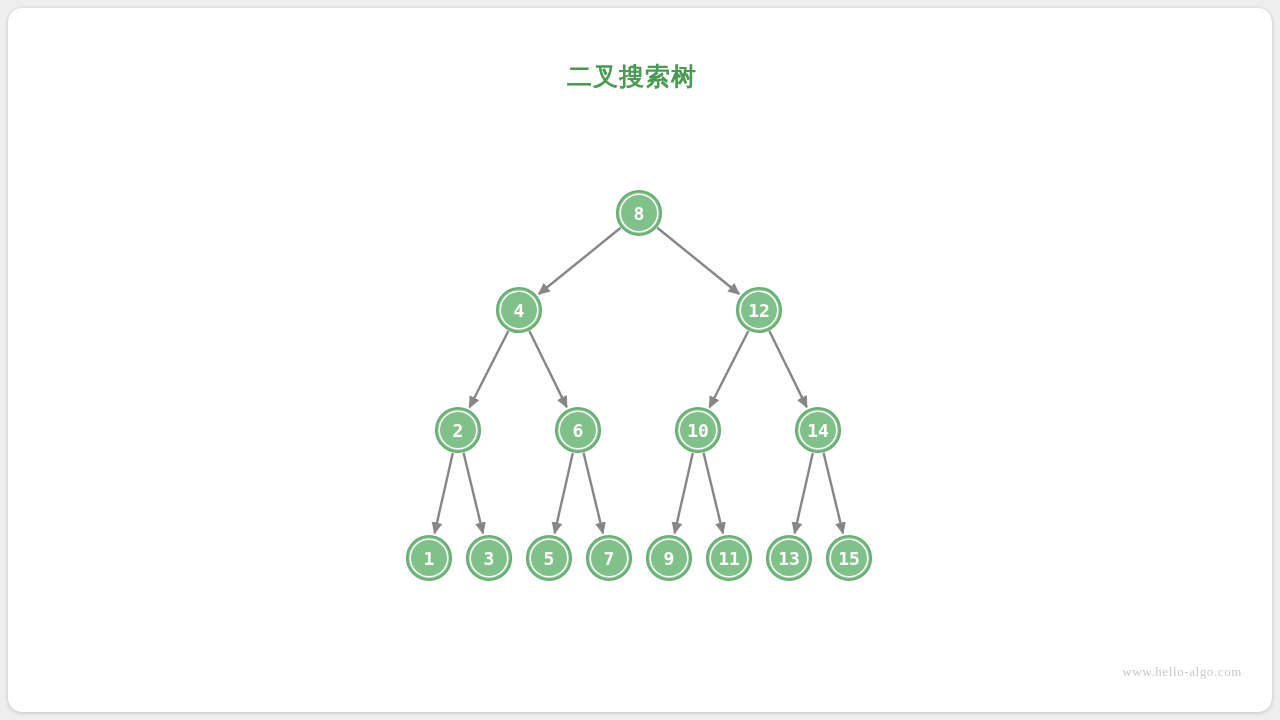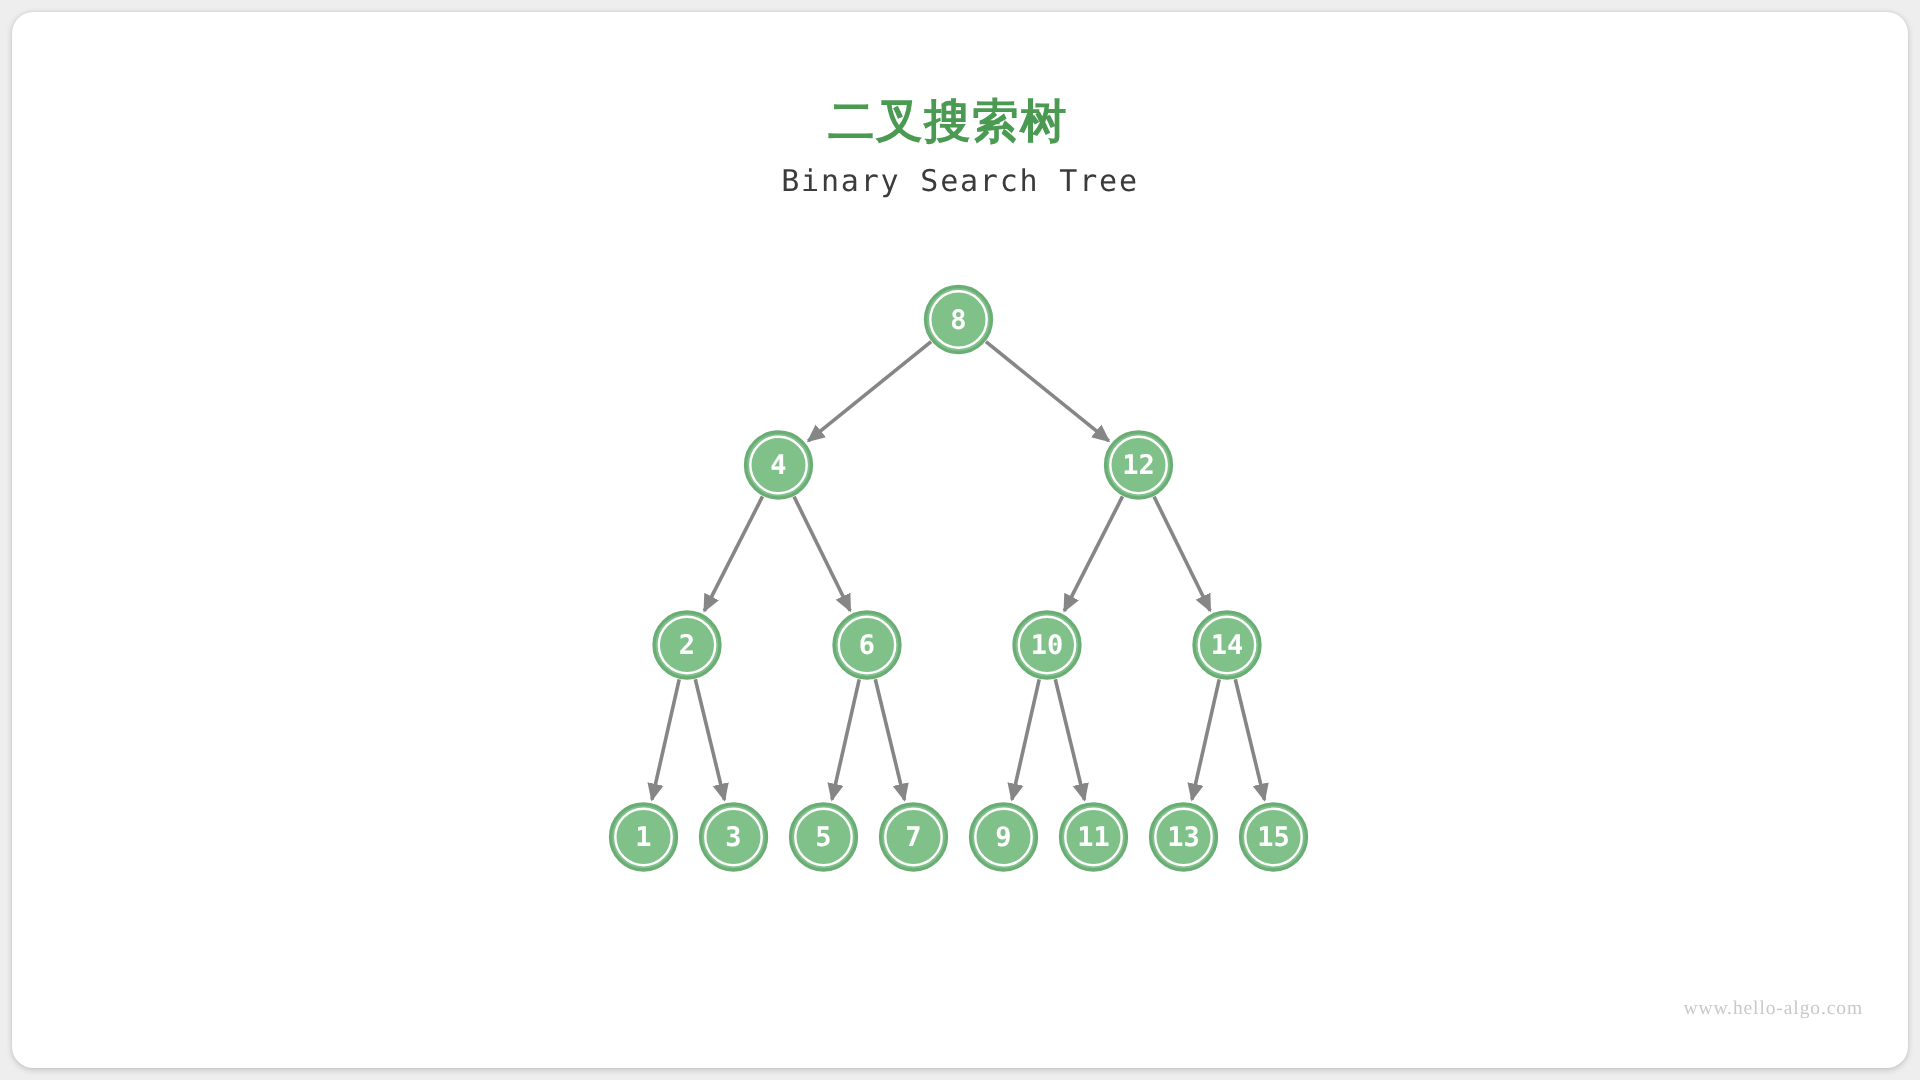--- a/index.html
+++ b/index.html
@@ -29,21 +29,21 @@
     box-shadow: 0 1px 4px rgba(0,0,0,0.18), 0 0 1px rgba(0,0,0,0.10);
     overflow: hidden;
   }
   .title {
     position: absolute;
     left: 0;
     top: 52px;
     width: 1248px;
     text-align: center;
     font-family: Liberation Serif, serif;
-    font-size: 31px;
+    font-size: 25px;
     font-weight: bold;
     color: #4a9a52;
     letter-spacing: 1px;
   }
   .subtitle {
     position: absolute;
     left: 0;
     top: 100px;
     width: 1264px;
     text-align: center;
@@ -91,21 +91,20 @@
     dominant-baseline: central;
   }
 </style>
 </head>
 <body>
 
 <div id="canvas">
   <div class="card">
 
     <div class="title">二叉搜索树</div>
-    <div class="subtitle">Binary Search Tree</div>
 
     <svg id="tree-svg" width="1264" height="704">
       <defs>
         <marker id="arrowhead" viewBox="0 0 10 10" refX="8.6" refY="5" markerWidth="5.2" markerHeight="5.2" orient="auto-start-reverse">
           <path d="M 0 0.6 L 9.6 5 L 0 9.4 z" fill="#868686"></path>
         </marker>
       </defs>
       <g id="edges-group">
           <line x1="612.72" y1="219.77" x2="530.83" y2="285.97" class="edge-line" marker-end="url(#arrowhead)"></line>
           <line x1="649.28" y1="219.77" x2="731.17" y2="285.97" class="edge-line" marker-end="url(#arrowhead)"></line>

